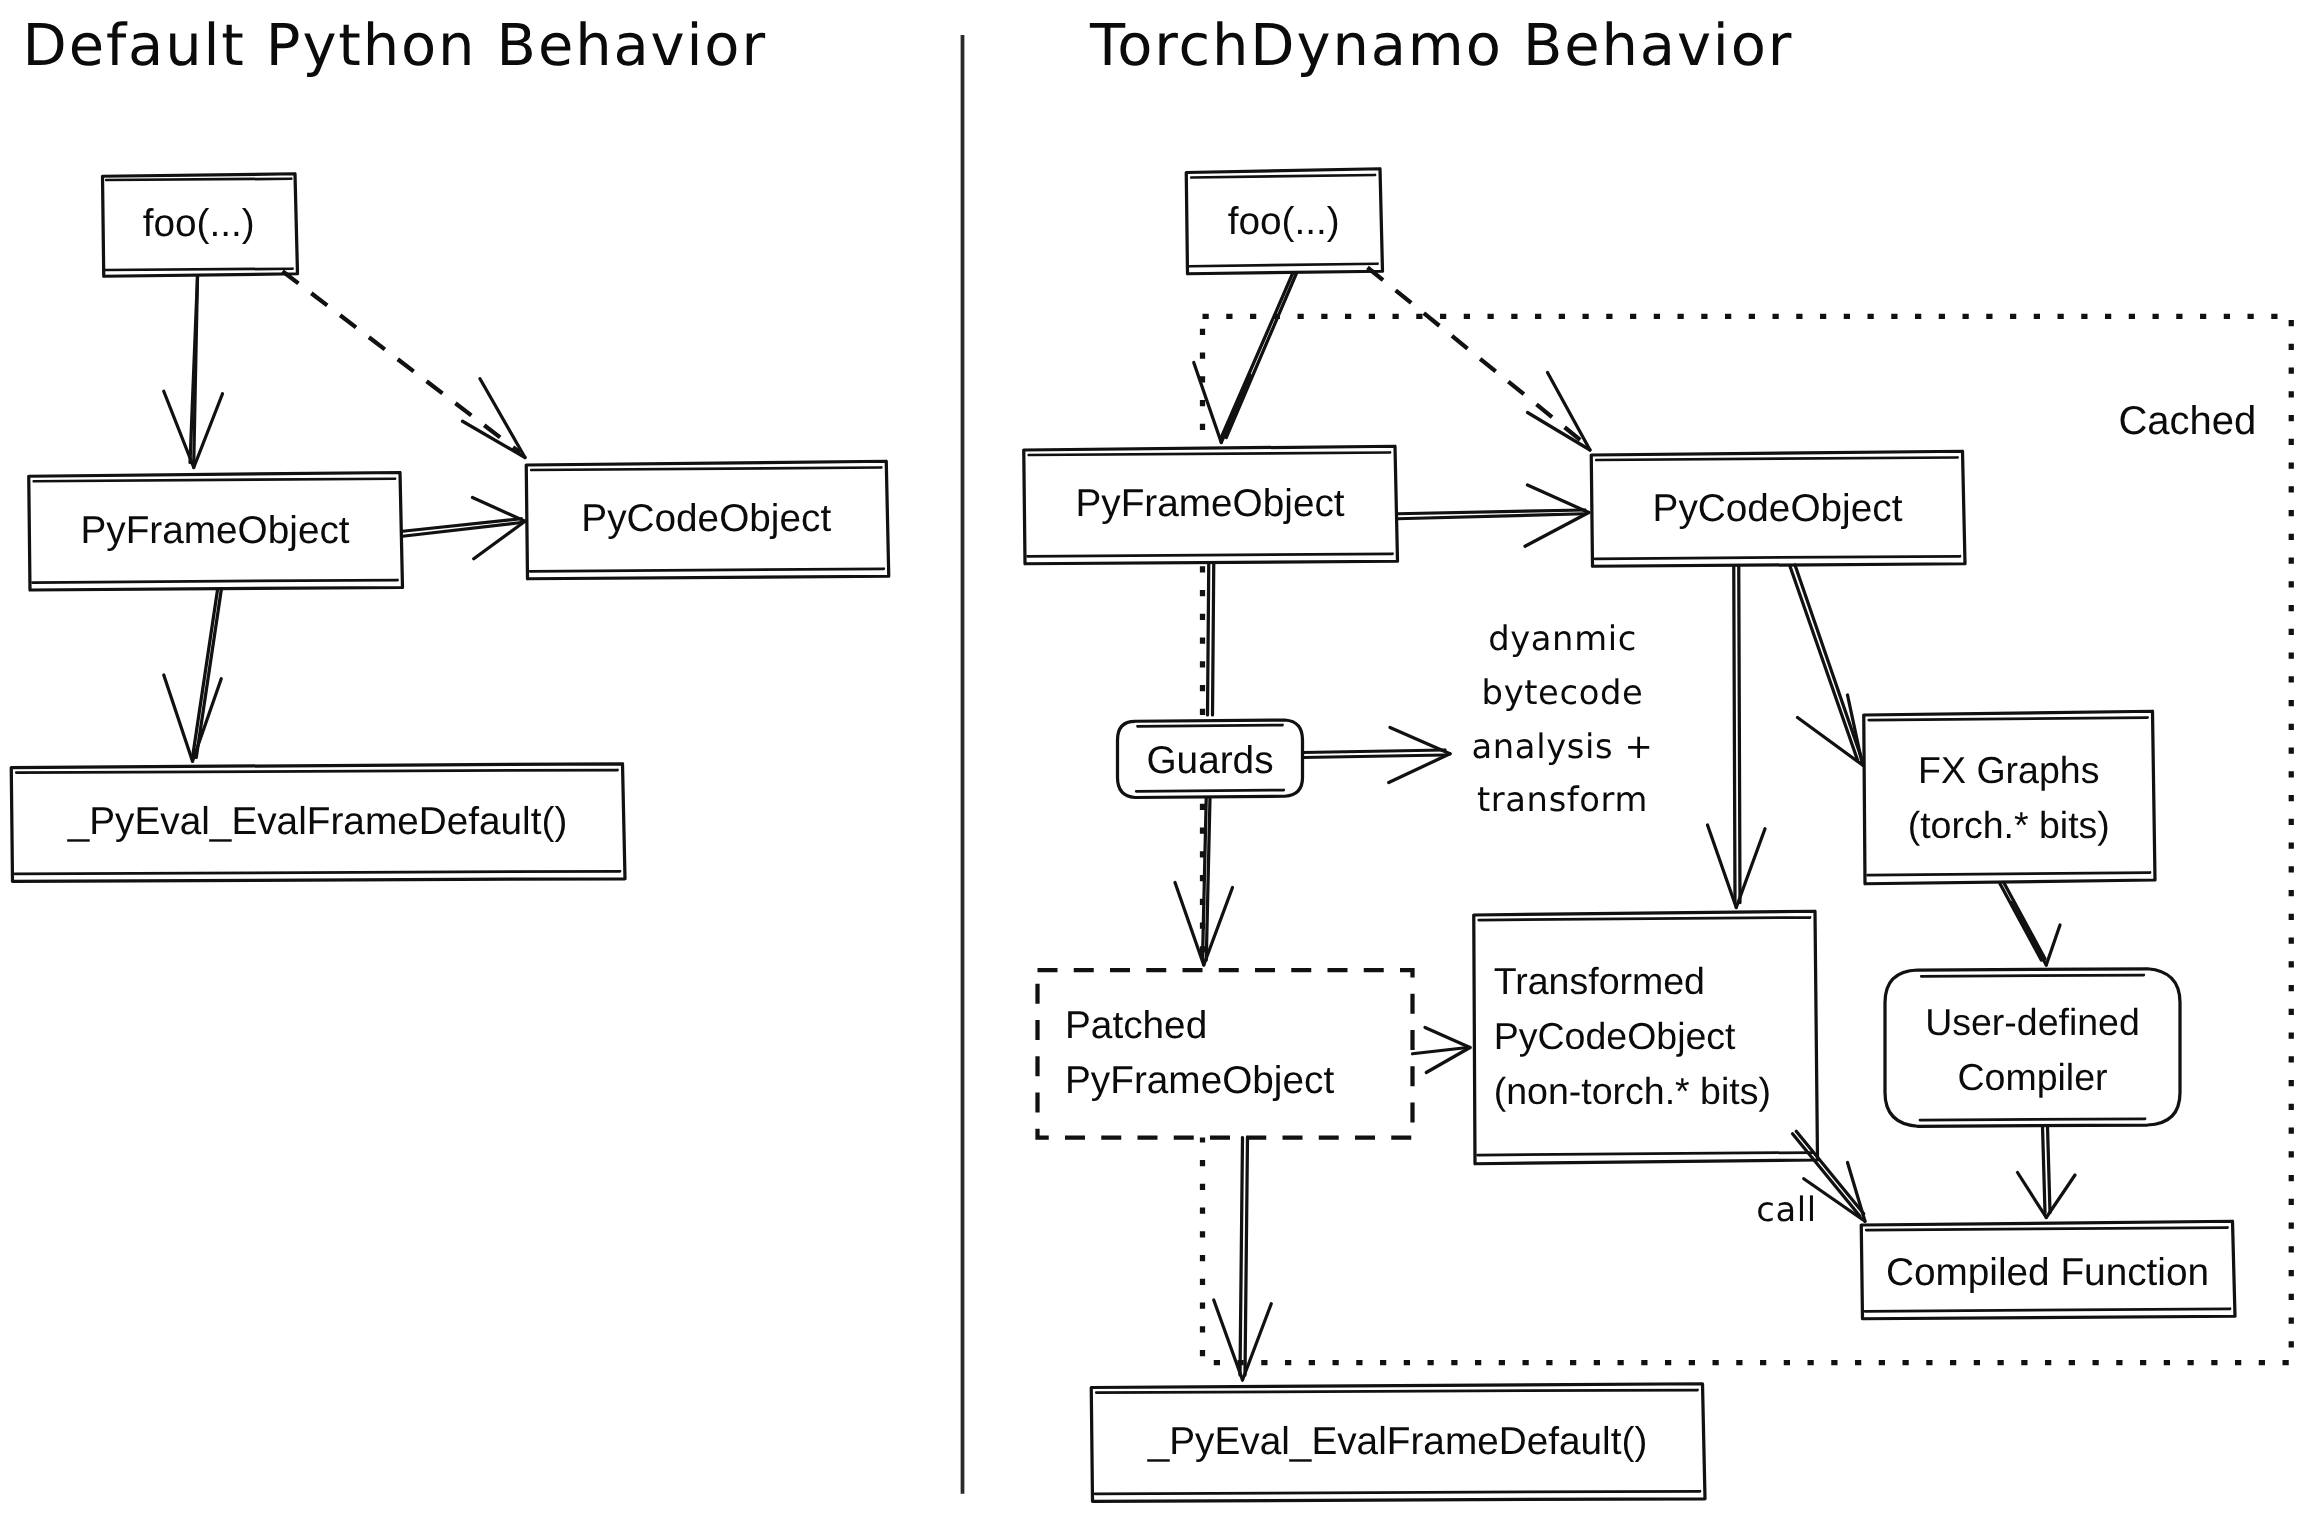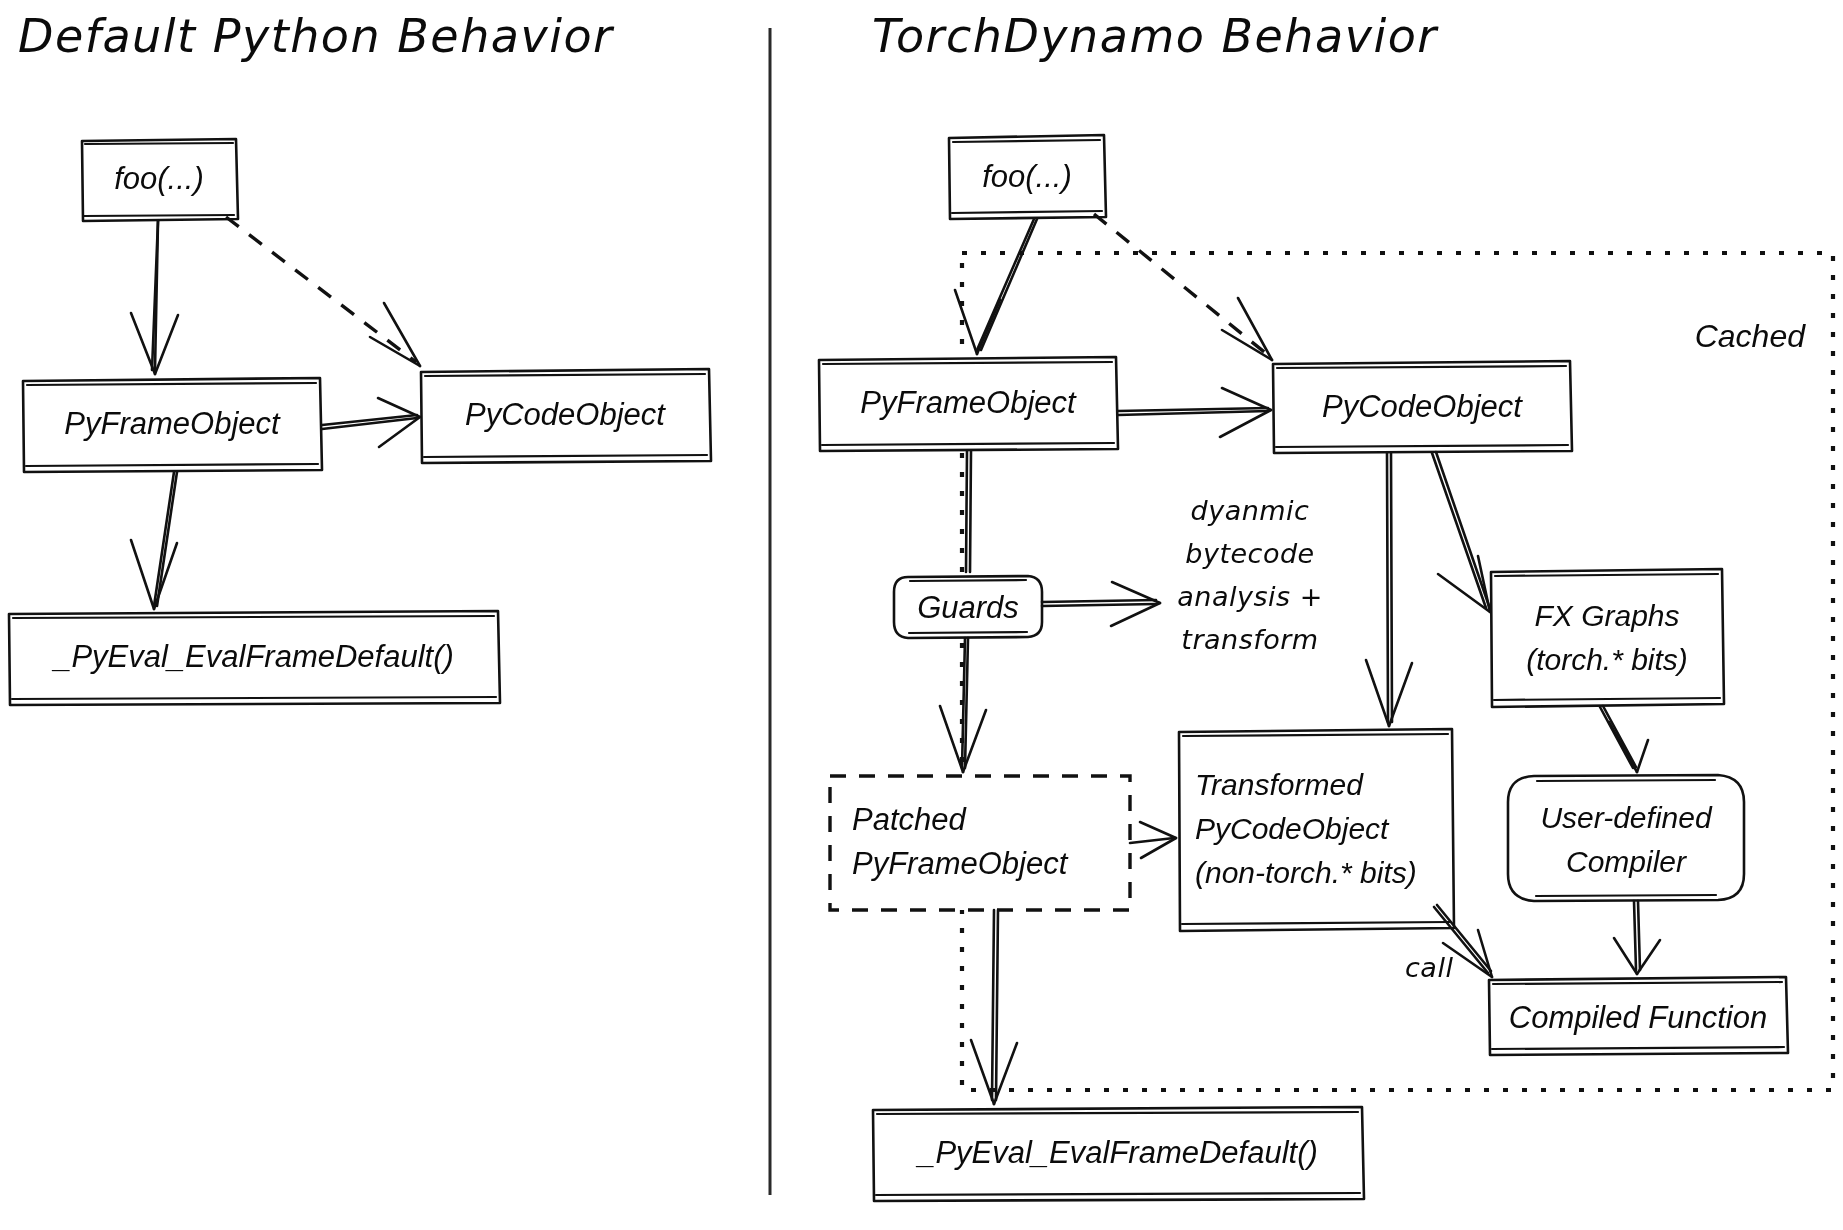--- a/index.html
+++ b/index.html
@@ -7,21 +7,20 @@
     padding: 0;
     background: #ffffff;
   }
   #canvas {
     position: relative;
     width: 1843px;
     height: 1230px;
     background: #ffffff;
     overflow: hidden;
     font-family: "Liberation Sans", sans-serif;
-    font-style: italic;
   }
   svg#sketch {
     position: absolute;
     left: 0;
     top: 0;
     width: 1843px;
     height: 1230px;
   }
   .hand-title {
     font-family: "DejaVu Sans", sans-serif;

